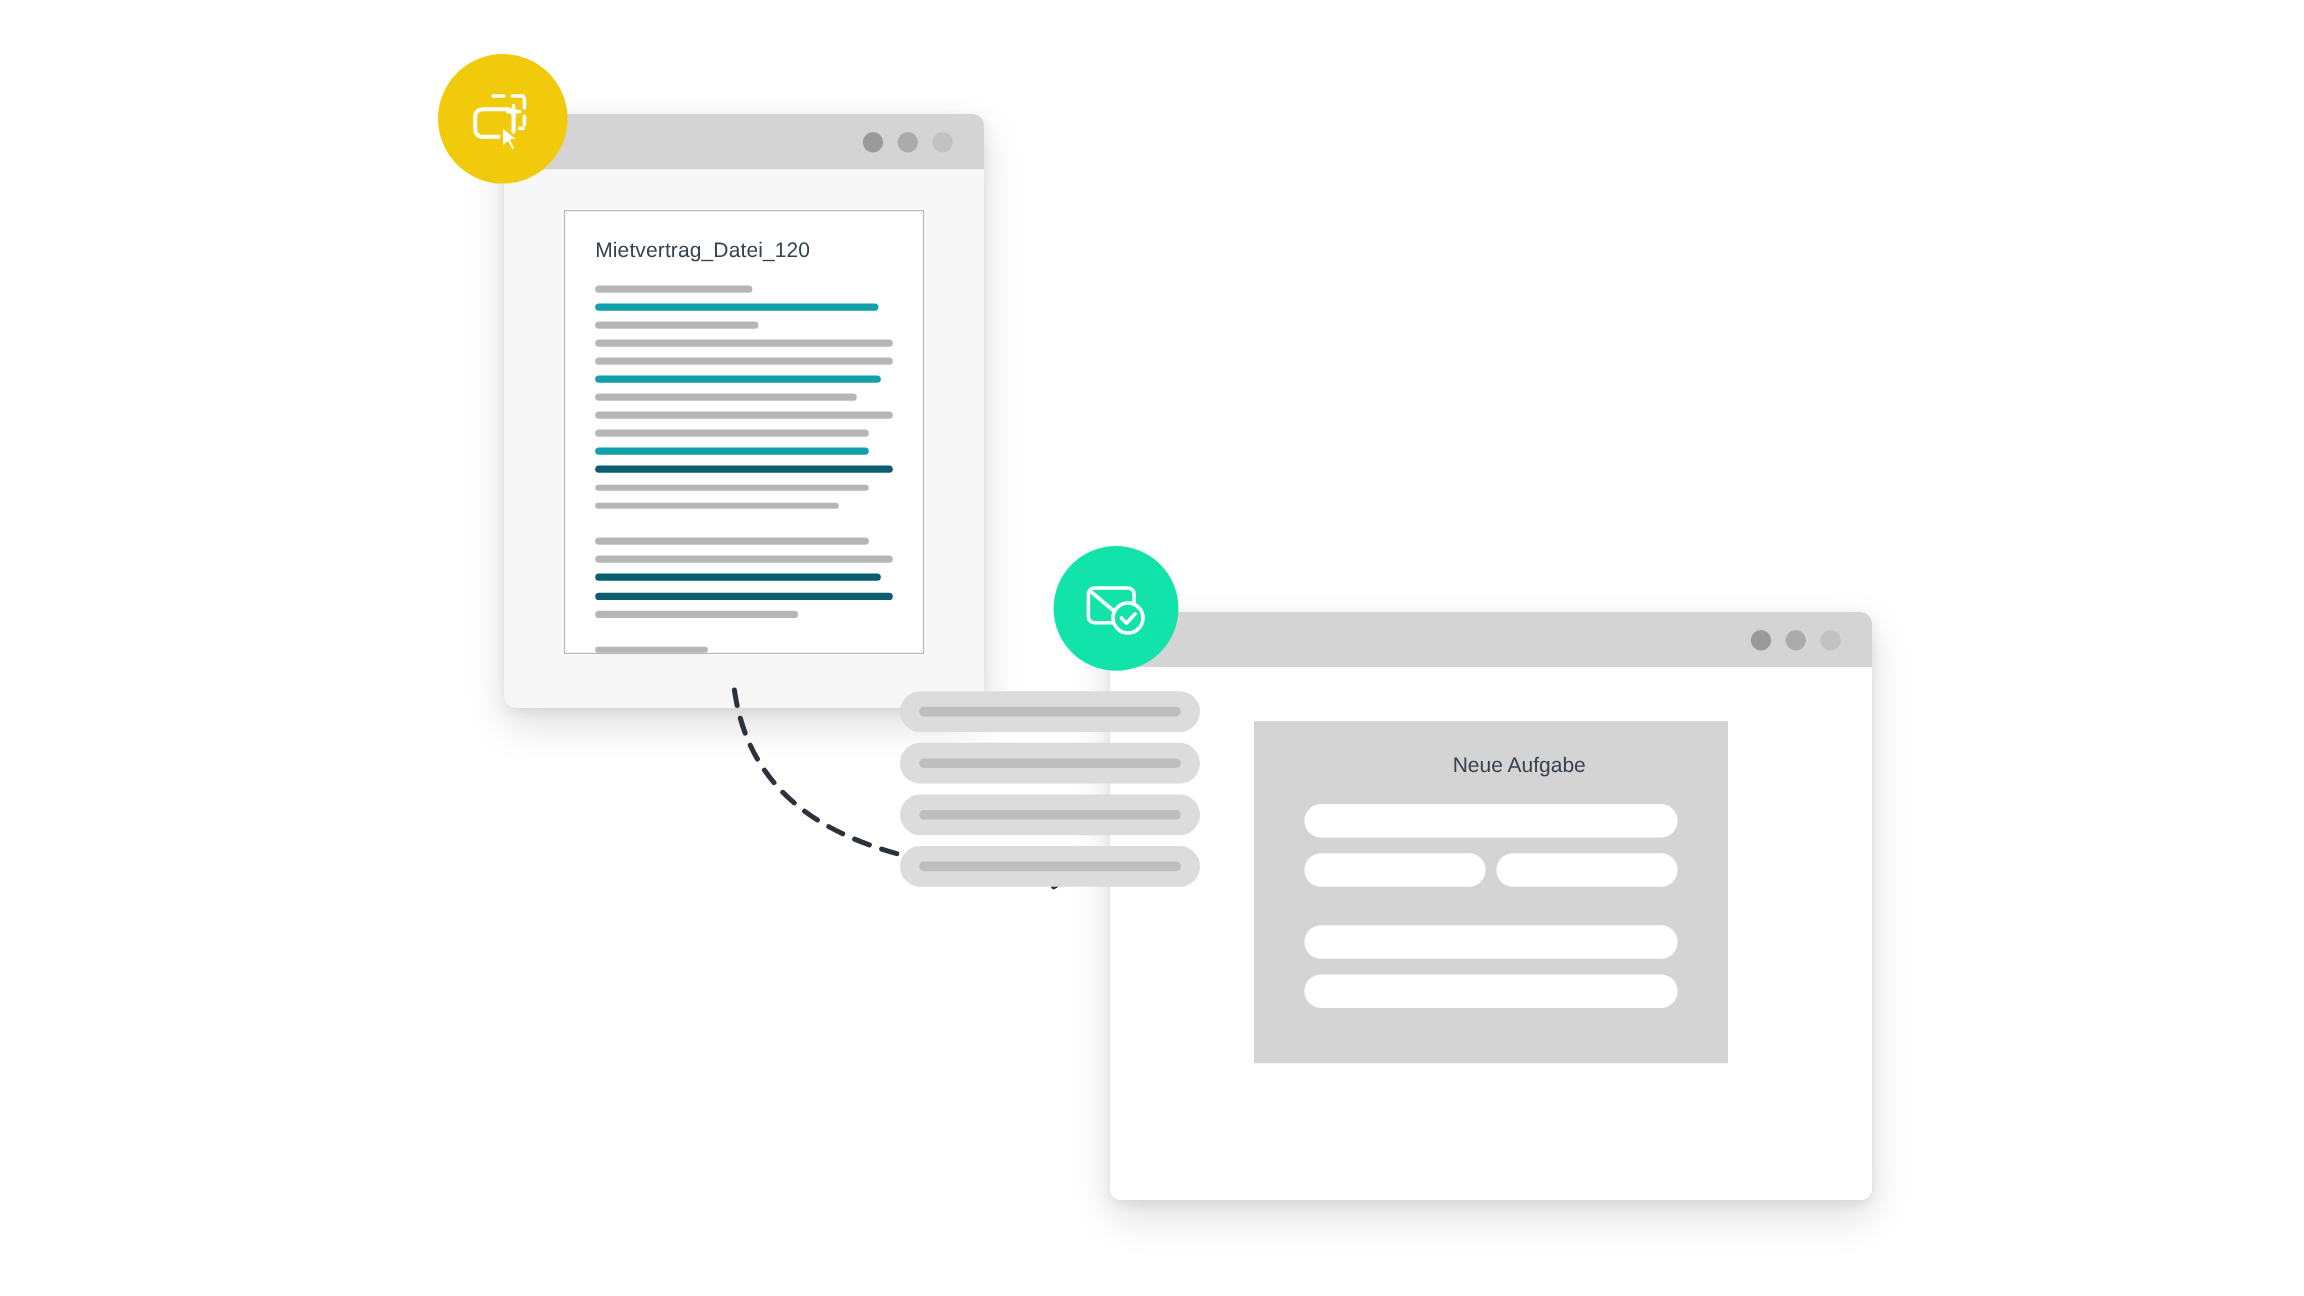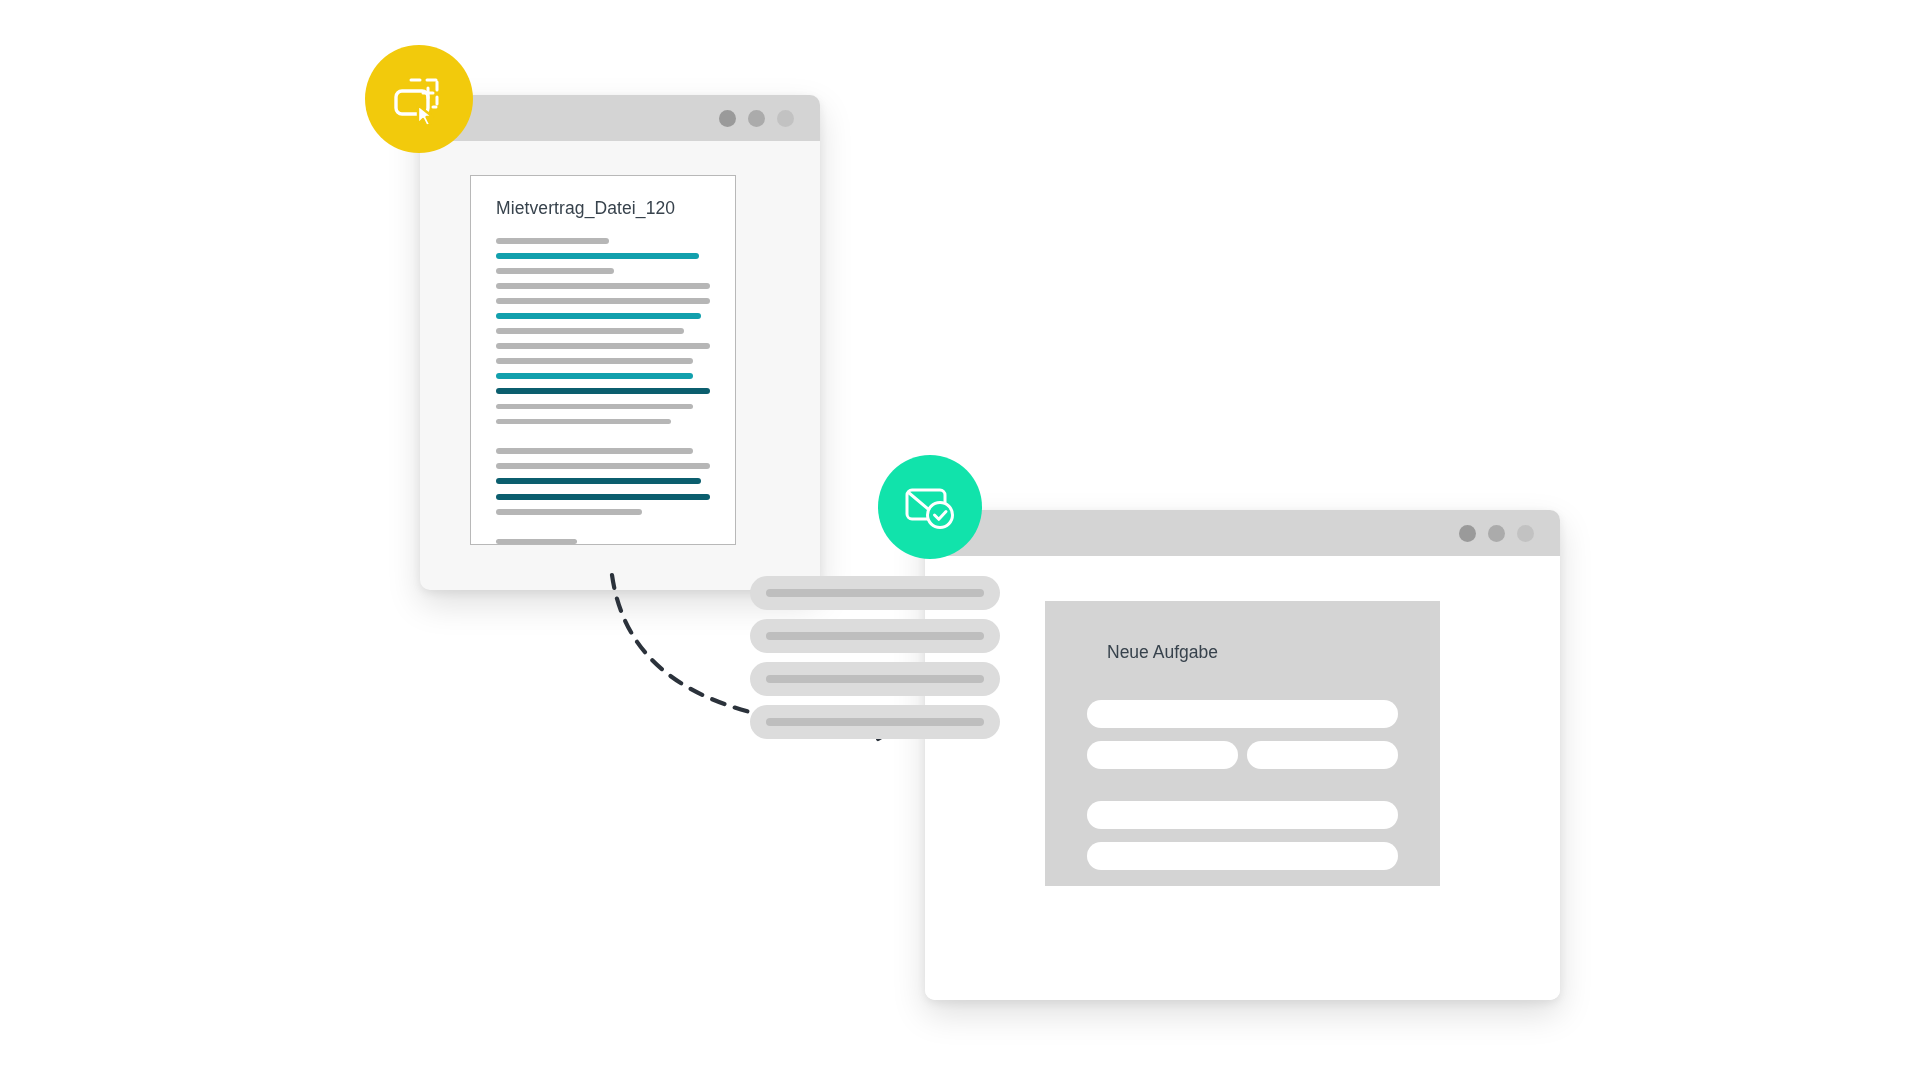--- a/index.html
+++ b/index.html
@@ -58,21 +58,21 @@
   #window-doc {
     left: 420px;
     top: 95px;
     width: 400px;
     height: 495px;
   }
   .doc-page {
     position: absolute;
     left: 50px;
     top: 80px;
-    width: 266px;
+    width: 300px;
     height: 370px;
     background: #ffffff;
     border: 1px solid #b8b8b8;
     box-sizing: border-box;
     padding: 22px 25px 0 25px;
   }
   .doc-title {
     font-size: 17.5px;
     color: #37424c;
     font-weight: 400;
@@ -130,25 +130,26 @@
   }
   .panel-task {
     position: absolute;
     left: 120px;
     top: 45px;
     width: 395px;
     height: 285px;
     background: #d4d4d4;
   }
   .panel-title {
-    margin: 15px;
+    margin: 0;
     padding: 26px 0 0 47px;
     font-size: 17.5px;
     color: #37424c;
     font-weight: 400;
+    text-align: center;
   }
   .field-rows {
     padding: 22px 42px 0 42px;
   }
   .field {
     background: #ffffff;
     border-radius: 16px;
     height: 28px;
   }
   .field.full  { width: 100%; }

